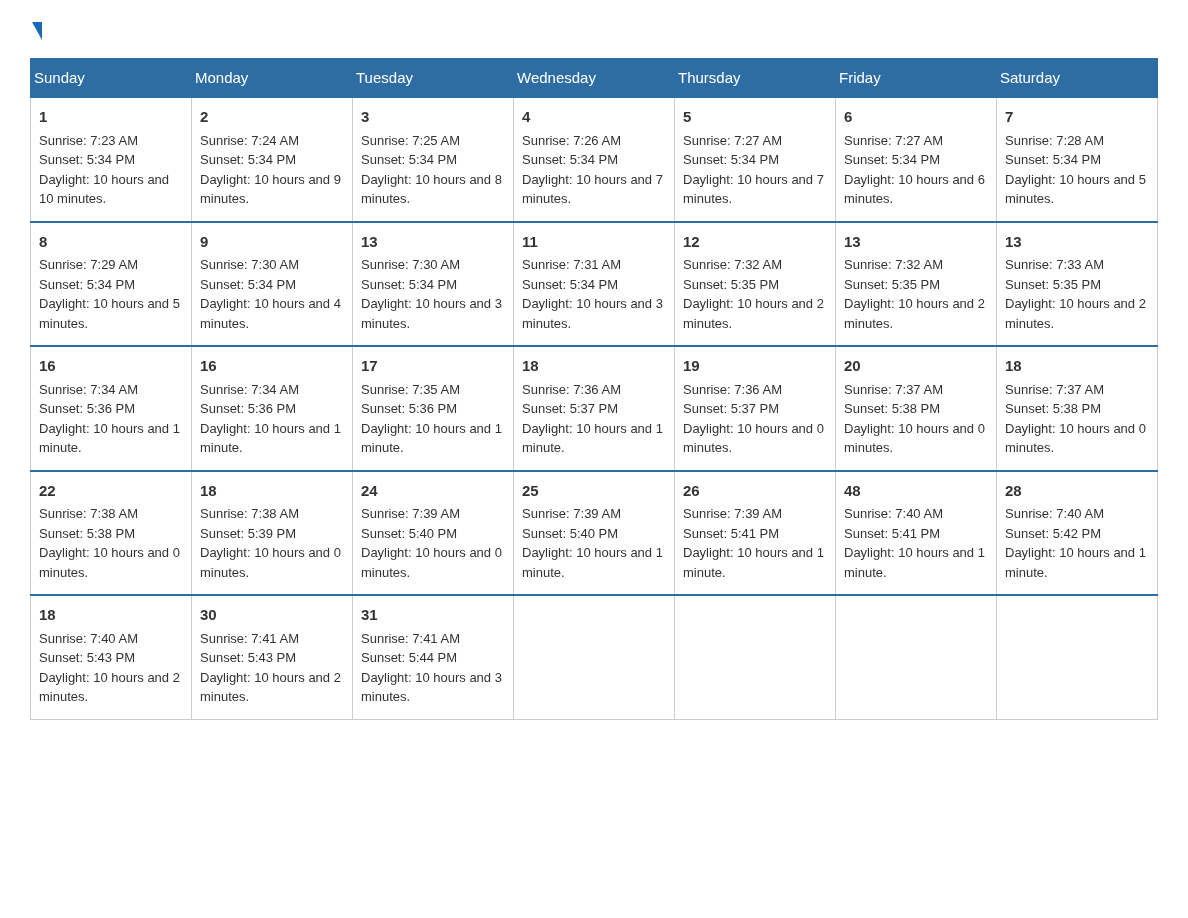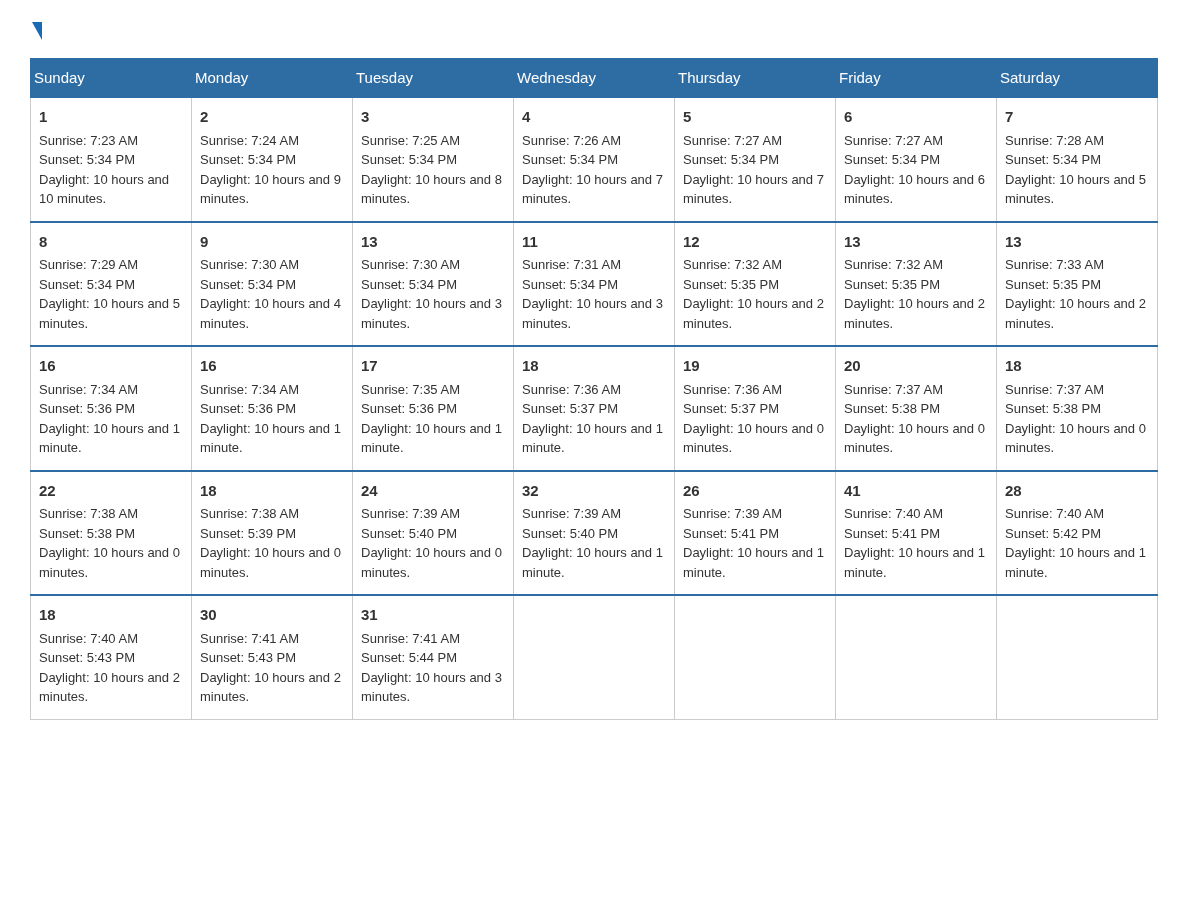--- a/index.html
+++ b/index.html
@@ -148,23 +148,23 @@
         <td><span class="day-num">17</span>Sunrise: 7:35 AM<br>Sunset: 5:36 PM<br>Daylight: 10 hours and 1 minute.</td>
         <td><span class="day-num">18</span>Sunrise: 7:36 AM<br>Sunset: 5:37 PM<br>Daylight: 10 hours and 1 minute.</td>
         <td><span class="day-num">19</span>Sunrise: 7:36 AM<br>Sunset: 5:37 PM<br>Daylight: 10 hours and 0 minutes.</td>
         <td><span class="day-num">20</span>Sunrise: 7:37 AM<br>Sunset: 5:38 PM<br>Daylight: 10 hours and 0 minutes.</td>
         <td><span class="day-num">18</span>Sunrise: 7:37 AM<br>Sunset: 5:38 PM<br>Daylight: 10 hours and 0 minutes.</td>
       </tr>
       <tr>
         <td><span class="day-num">22</span>Sunrise: 7:38 AM<br>Sunset: 5:38 PM<br>Daylight: 10 hours and 0 minutes.</td>
         <td><span class="day-num">18</span>Sunrise: 7:38 AM<br>Sunset: 5:39 PM<br>Daylight: 10 hours and 0 minutes.</td>
         <td><span class="day-num">24</span>Sunrise: 7:39 AM<br>Sunset: 5:40 PM<br>Daylight: 10 hours and 0 minutes.</td>
-        <td><span class="day-num">32</span>Sunrise: 7:39 AM<br>Sunset: 5:40 PM<br>Daylight: 10 hours and 1 minute.</td>
+        <td><span class="day-num">25</span>Sunrise: 7:39 AM<br>Sunset: 5:40 PM<br>Daylight: 10 hours and 1 minute.</td>
         <td><span class="day-num">26</span>Sunrise: 7:39 AM<br>Sunset: 5:41 PM<br>Daylight: 10 hours and 1 minute.</td>
-        <td><span class="day-num">41</span>Sunrise: 7:40 AM<br>Sunset: 5:41 PM<br>Daylight: 10 hours and 1 minute.</td>
+        <td><span class="day-num">48</span>Sunrise: 7:40 AM<br>Sunset: 5:41 PM<br>Daylight: 10 hours and 1 minute.</td>
         <td><span class="day-num">28</span>Sunrise: 7:40 AM<br>Sunset: 5:42 PM<br>Daylight: 10 hours and 1 minute.</td>
       </tr>
       <tr>
         <td><span class="day-num">18</span>Sunrise: 7:40 AM<br>Sunset: 5:43 PM<br>Daylight: 10 hours and 2 minutes.</td>
         <td><span class="day-num">30</span>Sunrise: 7:41 AM<br>Sunset: 5:43 PM<br>Daylight: 10 hours and 2 minutes.</td>
         <td><span class="day-num">31</span>Sunrise: 7:41 AM<br>Sunset: 5:44 PM<br>Daylight: 10 hours and 3 minutes.</td>
         <td class="empty"></td>
         <td class="empty"></td>
         <td class="empty"></td>
         <td class="empty"></td>

